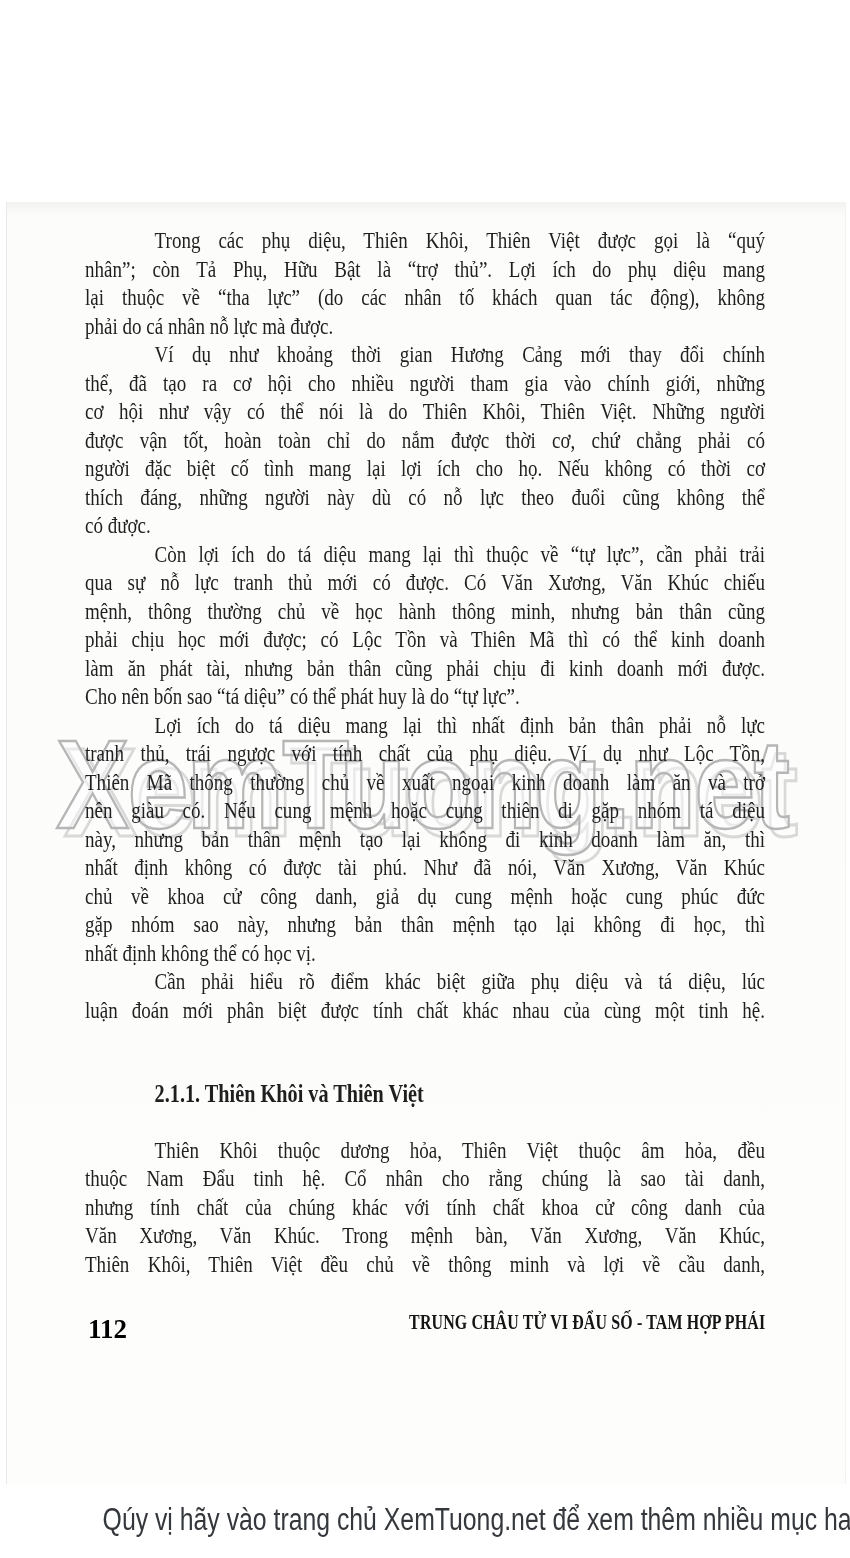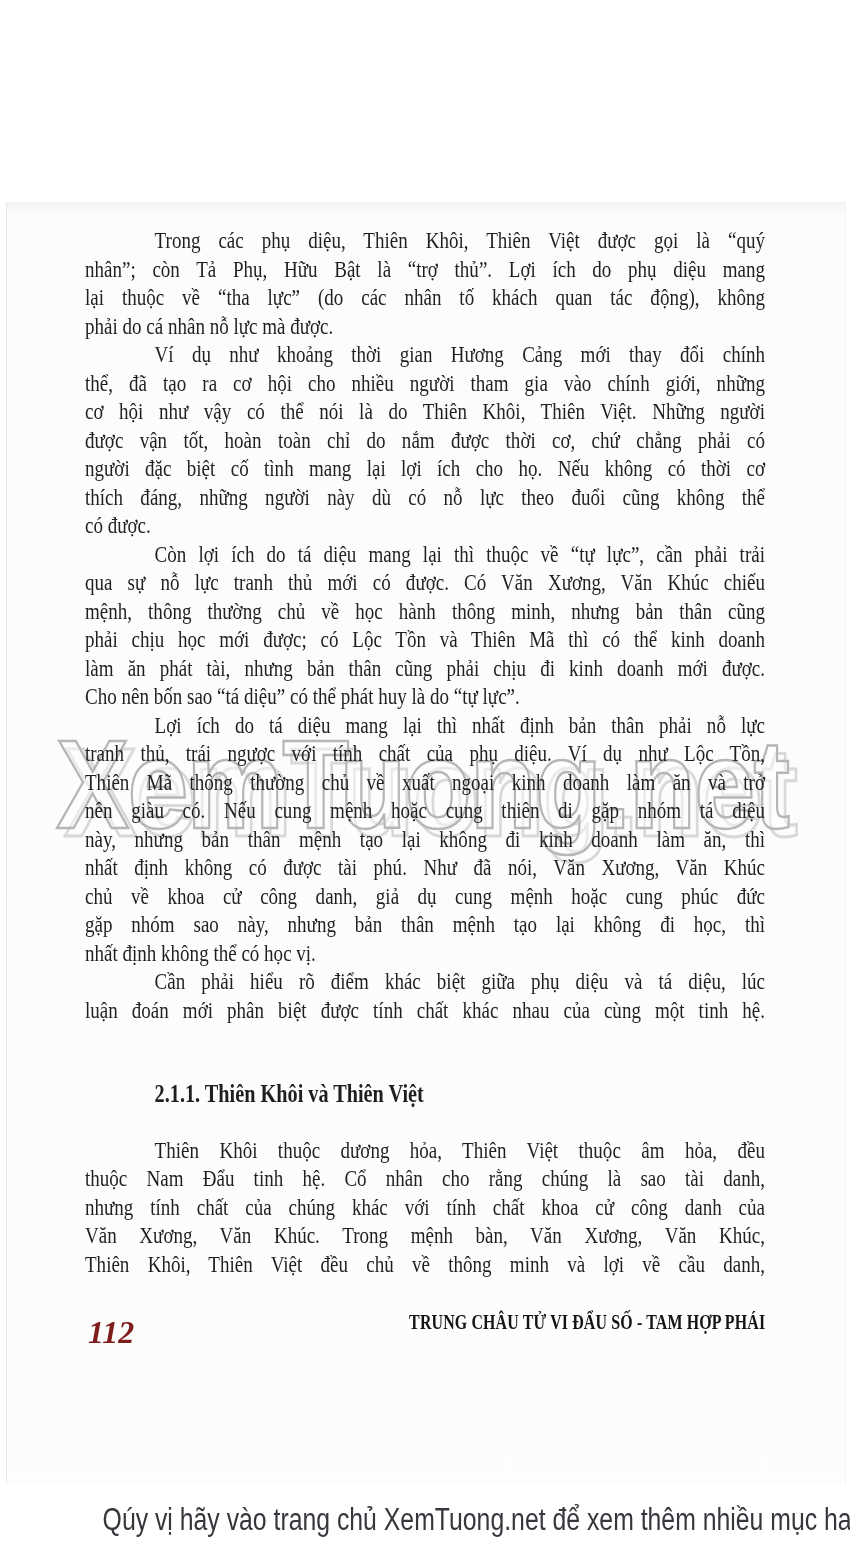--- a/index.html
+++ b/index.html
@@ -38,21 +38,21 @@
     color:transparent;
     -webkit-text-stroke:3px var(--wm-shadow,#dadada);
   }
   .watermark.front{
     color:rgba(255,255,255,0.45);
     -webkit-text-stroke:2.5px var(--wm-stroke,#b6b6b6);
   }
   
   .page-number{
     position:absolute;left:88px;top:1314px;
-    font-size:32px;font-weight:bold;font-style:italic;color:#7f1d1d;
+    font-size:27px;font-weight:bold;color:#000000;
   }
   .running-title{
     position:absolute;right:85px;top:1310px;white-space:nowrap;
     font-size:21.5px;font-weight:bold;color:#141414;letter-spacing:0.2px;
     transform:scaleX(0.74);transform-origin:right top;
   }
   
   .caption{
     position:absolute;left:0;right:0;top:1500px;text-align:center;
     color:var(--caption-text,#34373c);

